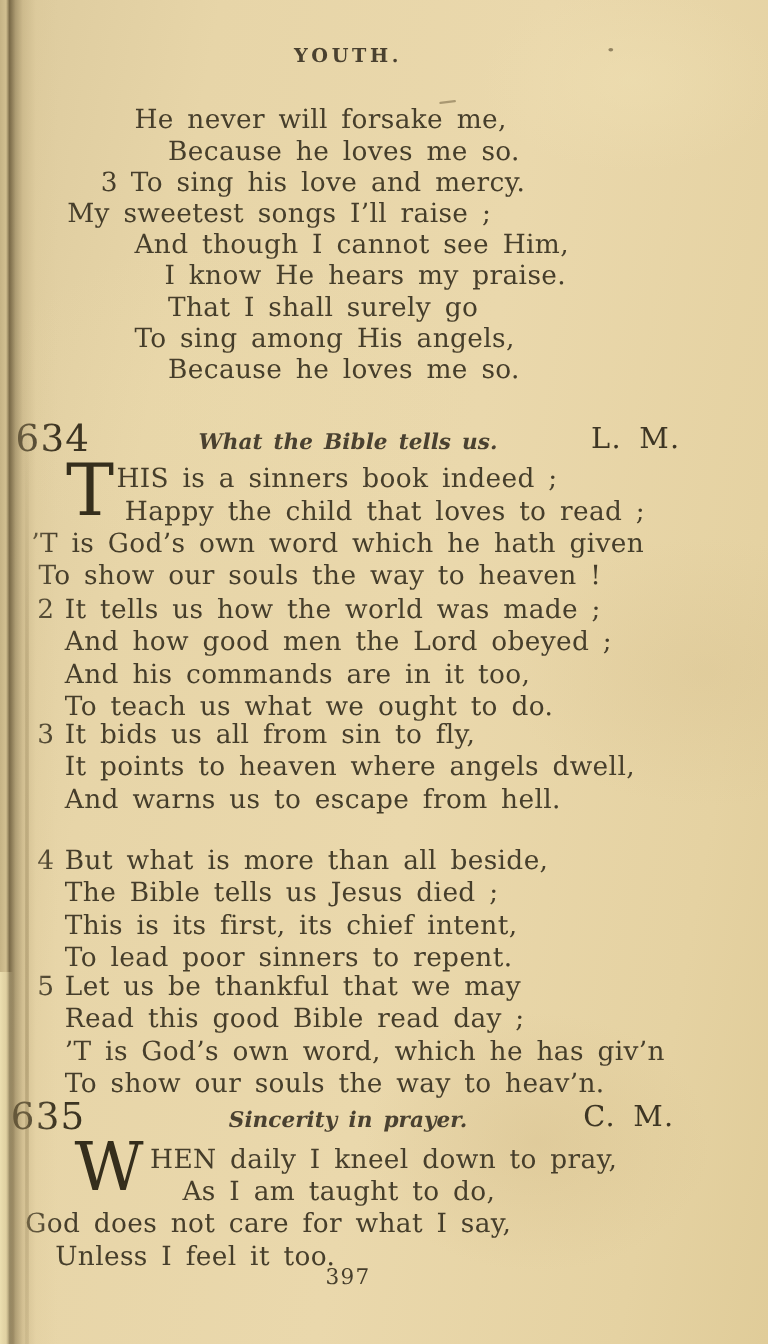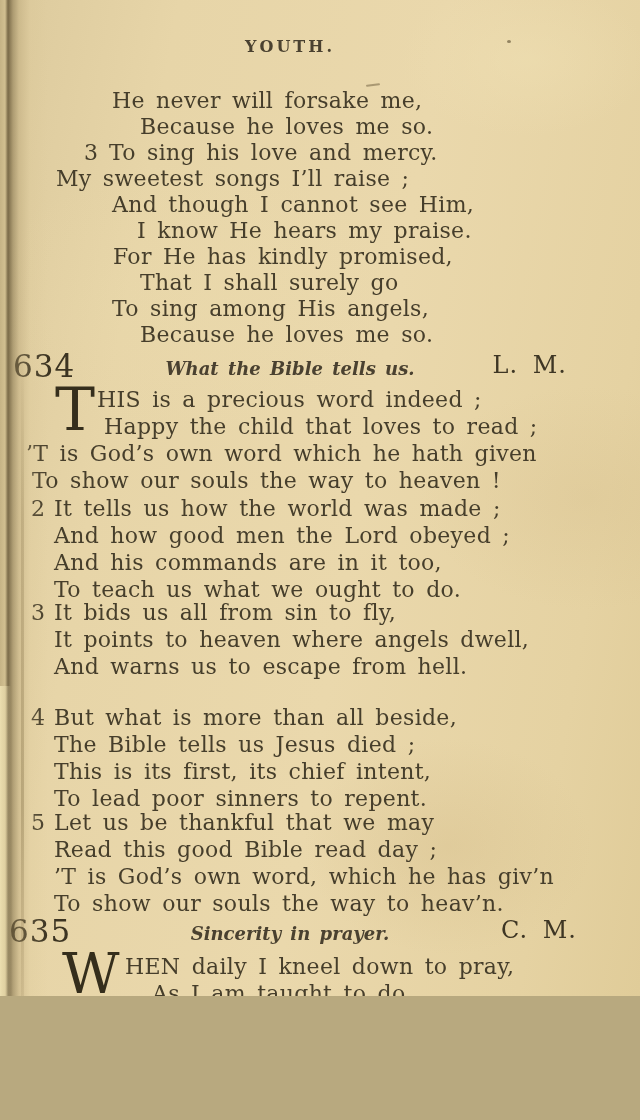--- a/index.html
+++ b/index.html
@@ -1,18 +1,18 @@
 <!DOCTYPE html>
 <html><head>
 <meta charset="utf-8">
 <style>
   html,body{margin:0;padding:0;background:#b8a97f;}
   .page{
     position:relative;
-    width:640px;height:996px;
+    width:640px;height:1120px;
     overflow:hidden;
     font-family:"DejaVu Serif", serif;
     color:#463e2b;
     background:
       radial-gradient(180px 110px at 82% 6%, rgba(240,225,180,.45), transparent 70%),
       radial-gradient(240px 160px at 92% 50%, rgba(213,190,140,.30), transparent 70%),
       radial-gradient(200px 150px at 70% 85%, rgba(205,180,128,.28), transparent 72%),
       radial-gradient(300px 200px at 30% 30%, rgba(238,222,175,.25), transparent 70%),
       linear-gradient(100deg, #dcca9d 0%, #e7d5a8 22%, #ead8ac 55%, #e5d2a2 85%, #e0cc99 100%);
   }
@@ -66,35 +66,34 @@
 
   <div class="col-center running-head">YOUTH.</div>
 
   <div class="block cont">
     <div class="ln" style="margin-left:112px">He never will forsake me,</div>
     <div class="ln" style="margin-left:140px">Because he loves me so.</div>
     <div class="ln"><span class="cnum">3</span><span>To sing his love and mercy.</span></div>
     <div class="ln" style="margin-left:56px">My sweetest songs I’ll raise ;</div>
     <div class="ln" style="margin-left:112px">And though I cannot see Him,</div>
     <div class="ln" style="margin-left:137px">I know He hears my praise.</div>
-    <div class="ln" style="margin-left:113px">For He has kindly promised,</div>
     <div class="ln" style="margin-left:140px">That I shall surely go</div>
     <div class="ln" style="margin-left:112px">To sing among His angels,</div>
     <div class="ln" style="margin-left:140px">Because he loves me so.</div>
   </div>
 
   <div class="hymn-head" style="top:350px">
     <div class="hymn-num" style="left:13px">634</div>
     <div class="hymn-title">What the Bible tells us.</div>
     <div class="hymn-meter" style="right:73px">L. M.</div>
   </div>
 
   <div class="block" style="top:386px">
     <span class="dropcap dc-t">T</span>
-    <div class="vln" style="margin-left:97px">HIS is a precious word indeed ;</div>
+    <div class="vln" style="margin-left:97px">HIS is a sinners book indeed ;</div>
     <div class="vln" style="margin-left:104px">Happy the child that loves to read ;</div>
     <div class="vln" style="margin-left:26px">’T is God’s own word which he hath given</div>
     <div class="vln" style="margin-left:32px">To show our souls the way to heaven !</div>
   </div>
 
   <div class="block" style="top:495px">
     <div class="vln"><span class="vnum">2</span><span>It tells us how the world was made ;</span></div>
     <div class="vln ml54">And how good men the Lord obeyed ;</div>
     <div class="vln ml54">And his commands are in it too,</div>
     <div class="vln ml54">To teach us what we ought to do.</div>
@@ -116,21 +115,21 @@
   <div class="block" style="top:809px">
     <div class="vln"><span class="vnum">5</span><span>Let us be thankful that we may</span></div>
     <div class="vln ml54">Read this good Bible read day ;</div>
     <div class="vln ml54">’T is God’s own word, which he has giv’n</div>
     <div class="vln ml54">To show our souls the way to heav’n.</div>
   </div>
 
   <div class="hymn-head" style="top:915px">
     <div class="hymn-num" style="left:9px">635</div>
     <div class="hymn-title">Sincerity in prayer.</div>
-    <div class="hymn-meter" style="right:63px">C. M.</div>
+    <div class="hymn-meter" style="right:78px">C. M.</div>
   </div>
 
   <div class="block" style="top:953px">
     <span class="dropcap dc-w">W</span>
     <div class="vln" style="margin-left:125px">HEN daily I kneel down to pray,</div>
     <div class="vln" style="margin-left:152px">As I am taught to do,</div>
     <div class="vln" style="margin-left:21px">God does not care for what I say,</div>
     <div class="vln" style="margin-left:46px">Unless I feel it too.</div>
   </div>
 

